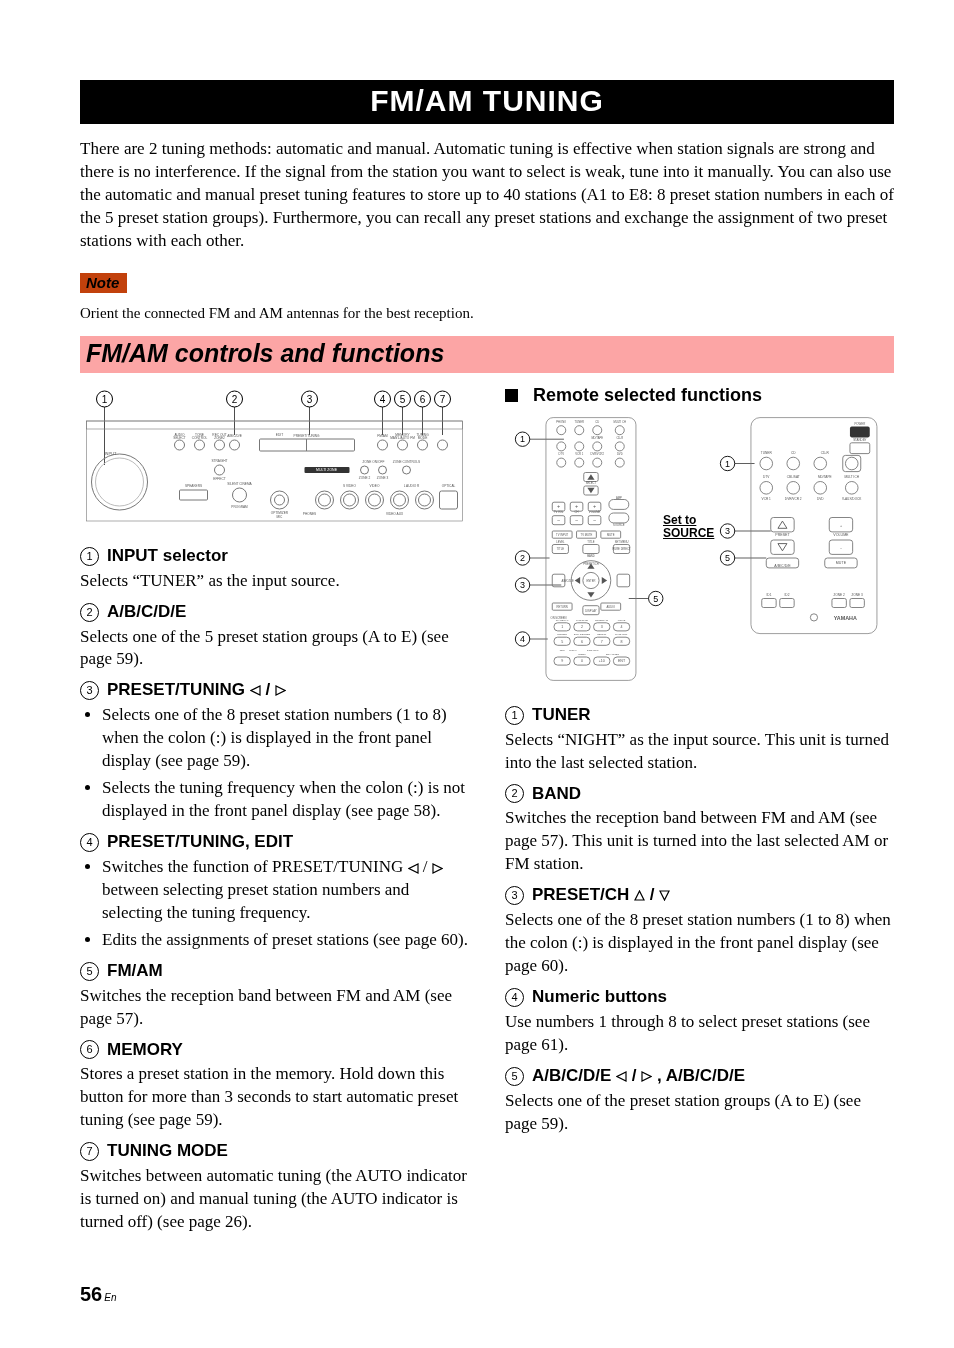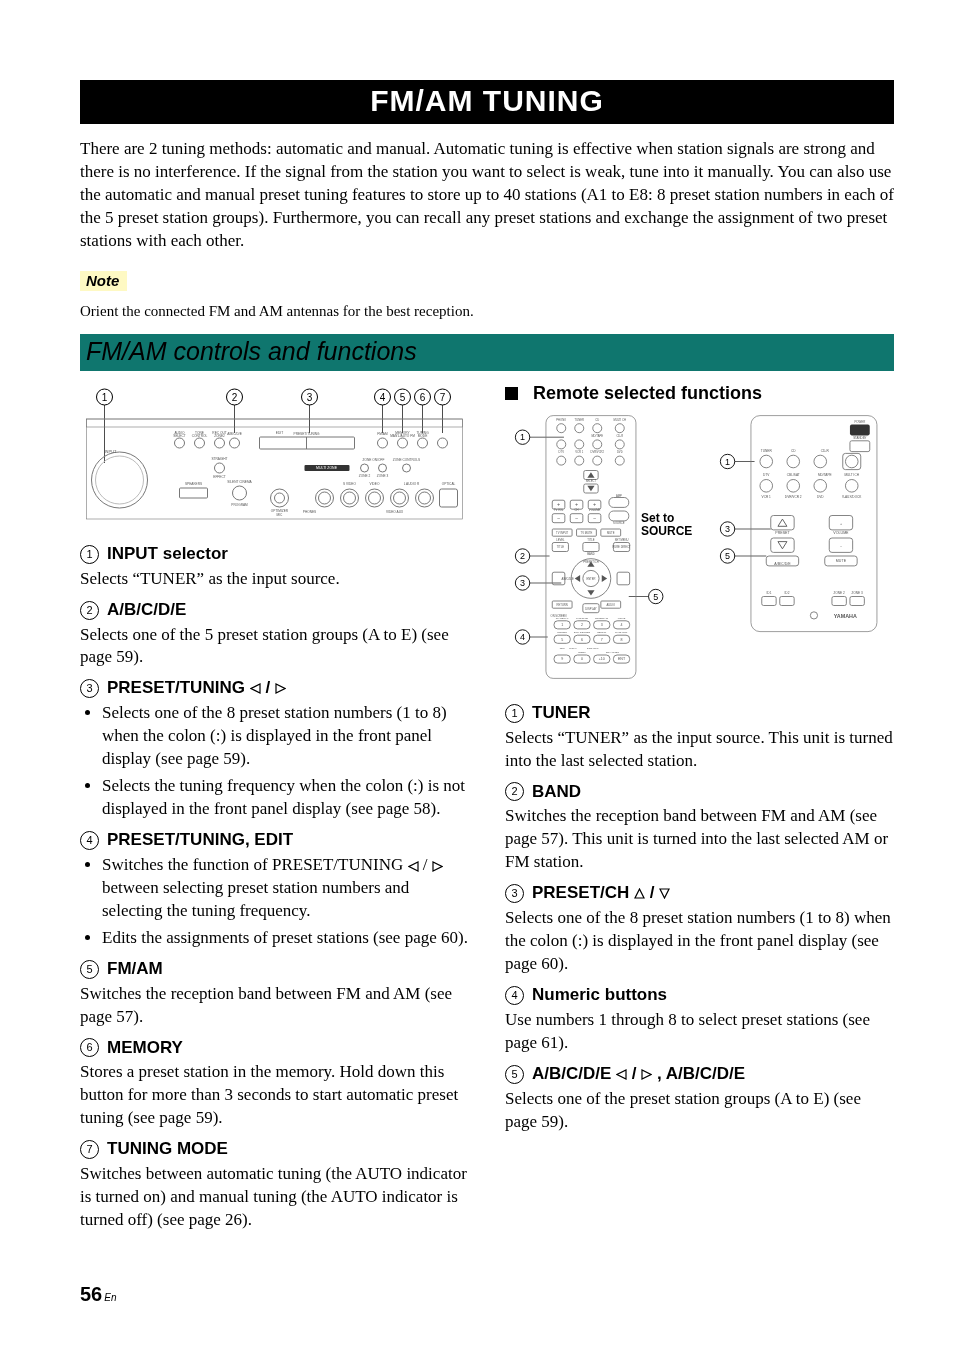--- a/index.html
+++ b/index.html
@@ -24,41 +24,41 @@
     font-family: Arial, Helvetica, sans-serif;
     font-weight: bold;
     font-size: 30px;
     letter-spacing: 1px;
     padding: 4px 0 6px 0;
     margin-bottom: 14px;
   }
   .intro {
     font-size: 17px;
     line-height: 1.35;
-    margin-bottom: 0;
+    margin-bottom: 20px;
   }
   .note-label {
     display: inline-block;
-    background: #fef9c3;
+    background: #c2410c;
     font-family: Arial, Helvetica, sans-serif;
     font-style: italic;
     font-weight: bold;
     font-size: 15px;
     padding: 1px 8px 2px 6px;
-    margin-top: 18px;
+    margin-top: 0;
   }
   .note-text {
     font-size: 15px;
     margin: 12px 0 14px 0;
   }
   .section-bar {
-    background: #0f766e;
+    background: #fca5a5;
     font-family: Arial, Helvetica, sans-serif;
     font-style: italic;
-    font-weight: normal;
+    font-weight: bold;
     font-size: 25px;
     padding: 3px 6px 5px 6px;
     margin-bottom: 12px;
   }
   .columns {
     display: flex;
     gap: 36px;
   }
   .col {
     flex: 1 1 0;
@@ -548,21 +548,21 @@
                 <text x="100" y="246">SELECT</text>
                 <text x="122" y="246">EXTD SUR.</text>
               <text x="68" y="263">NIGHT</text>
                 <text x="56" y="263">REC</text>
                 <text x="90" y="263">DISC SKIP</text>
               <text x="78" y="268">SLEEP</text>
                 <text x="112" y="268">ENHANCER</text>
             </g>
           </svg>
           
-          <div class="set-source" style="position:absolute; left:136px; top:100px;">
+          <div class="set-source" style="position:absolute; left:158px; top:100px;text-decoration:underline;">
             <div class="s1">Set to</div>
             <div class="s2">SOURCE</div>
           </div>
         </div>
 
         <div class="remote">
           <svg viewBox="0 0 190 300">
             <g font-family="Arial" font-size="10" text-anchor="middle">
               <circle cx="12" cy="55" r="8" fill="none" stroke="#000"></circle>
                 <text x="12" y="58.5">1</text>
@@ -650,21 +650,21 @@
             </g>
           </svg>
         </div>
       </div>
 
       <div class="item">
         <div class="item-head">
             <span class="circ">1</span>
             <span>TUNER</span>
           </div>
-        <p>Selects “TUNER” as the input source. This unit is turned into the last selected station.</p>
+        <p>Selects “NIGHT” as the input source. This unit is turned into the last selected station.</p>
       </div>
 
       <div class="item">
         <div class="item-head">
             <span class="circ">2</span>
             <span>BAND</span>
           </div>
         <p>Switches the reception band between FM and AM (see page 57). This unit is turned into the last selected AM or FM station.</p>
       </div>
 

